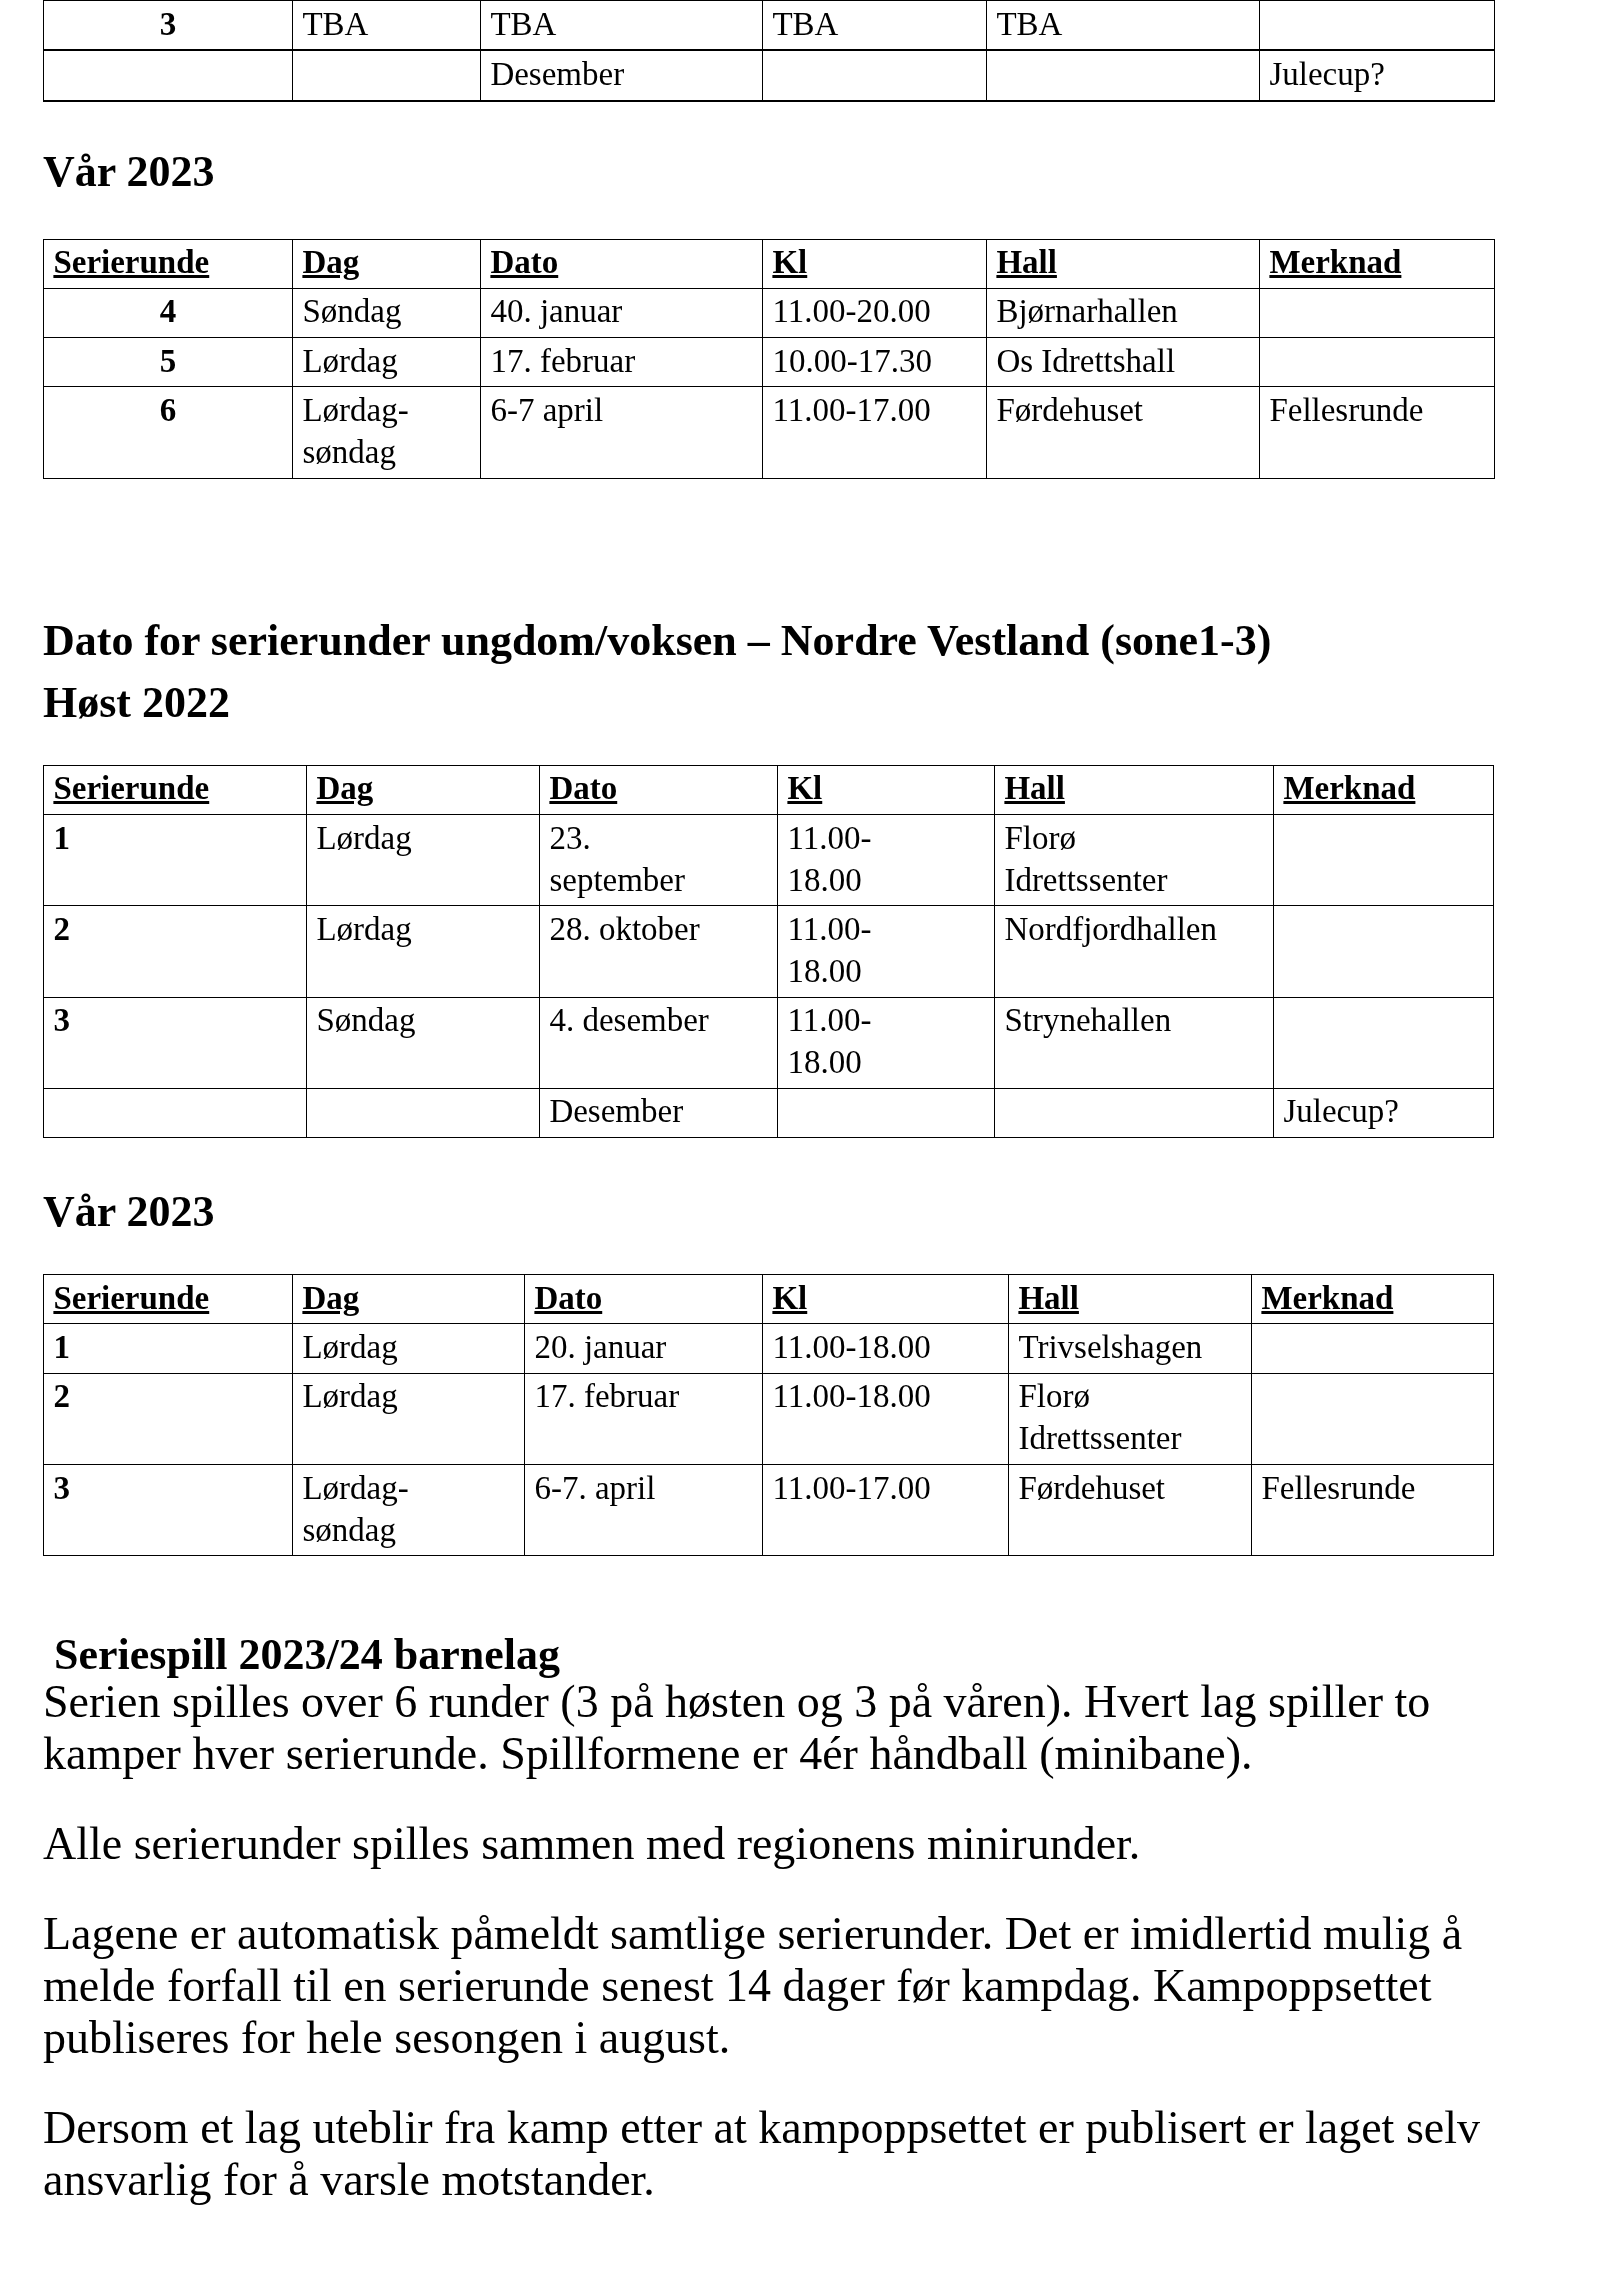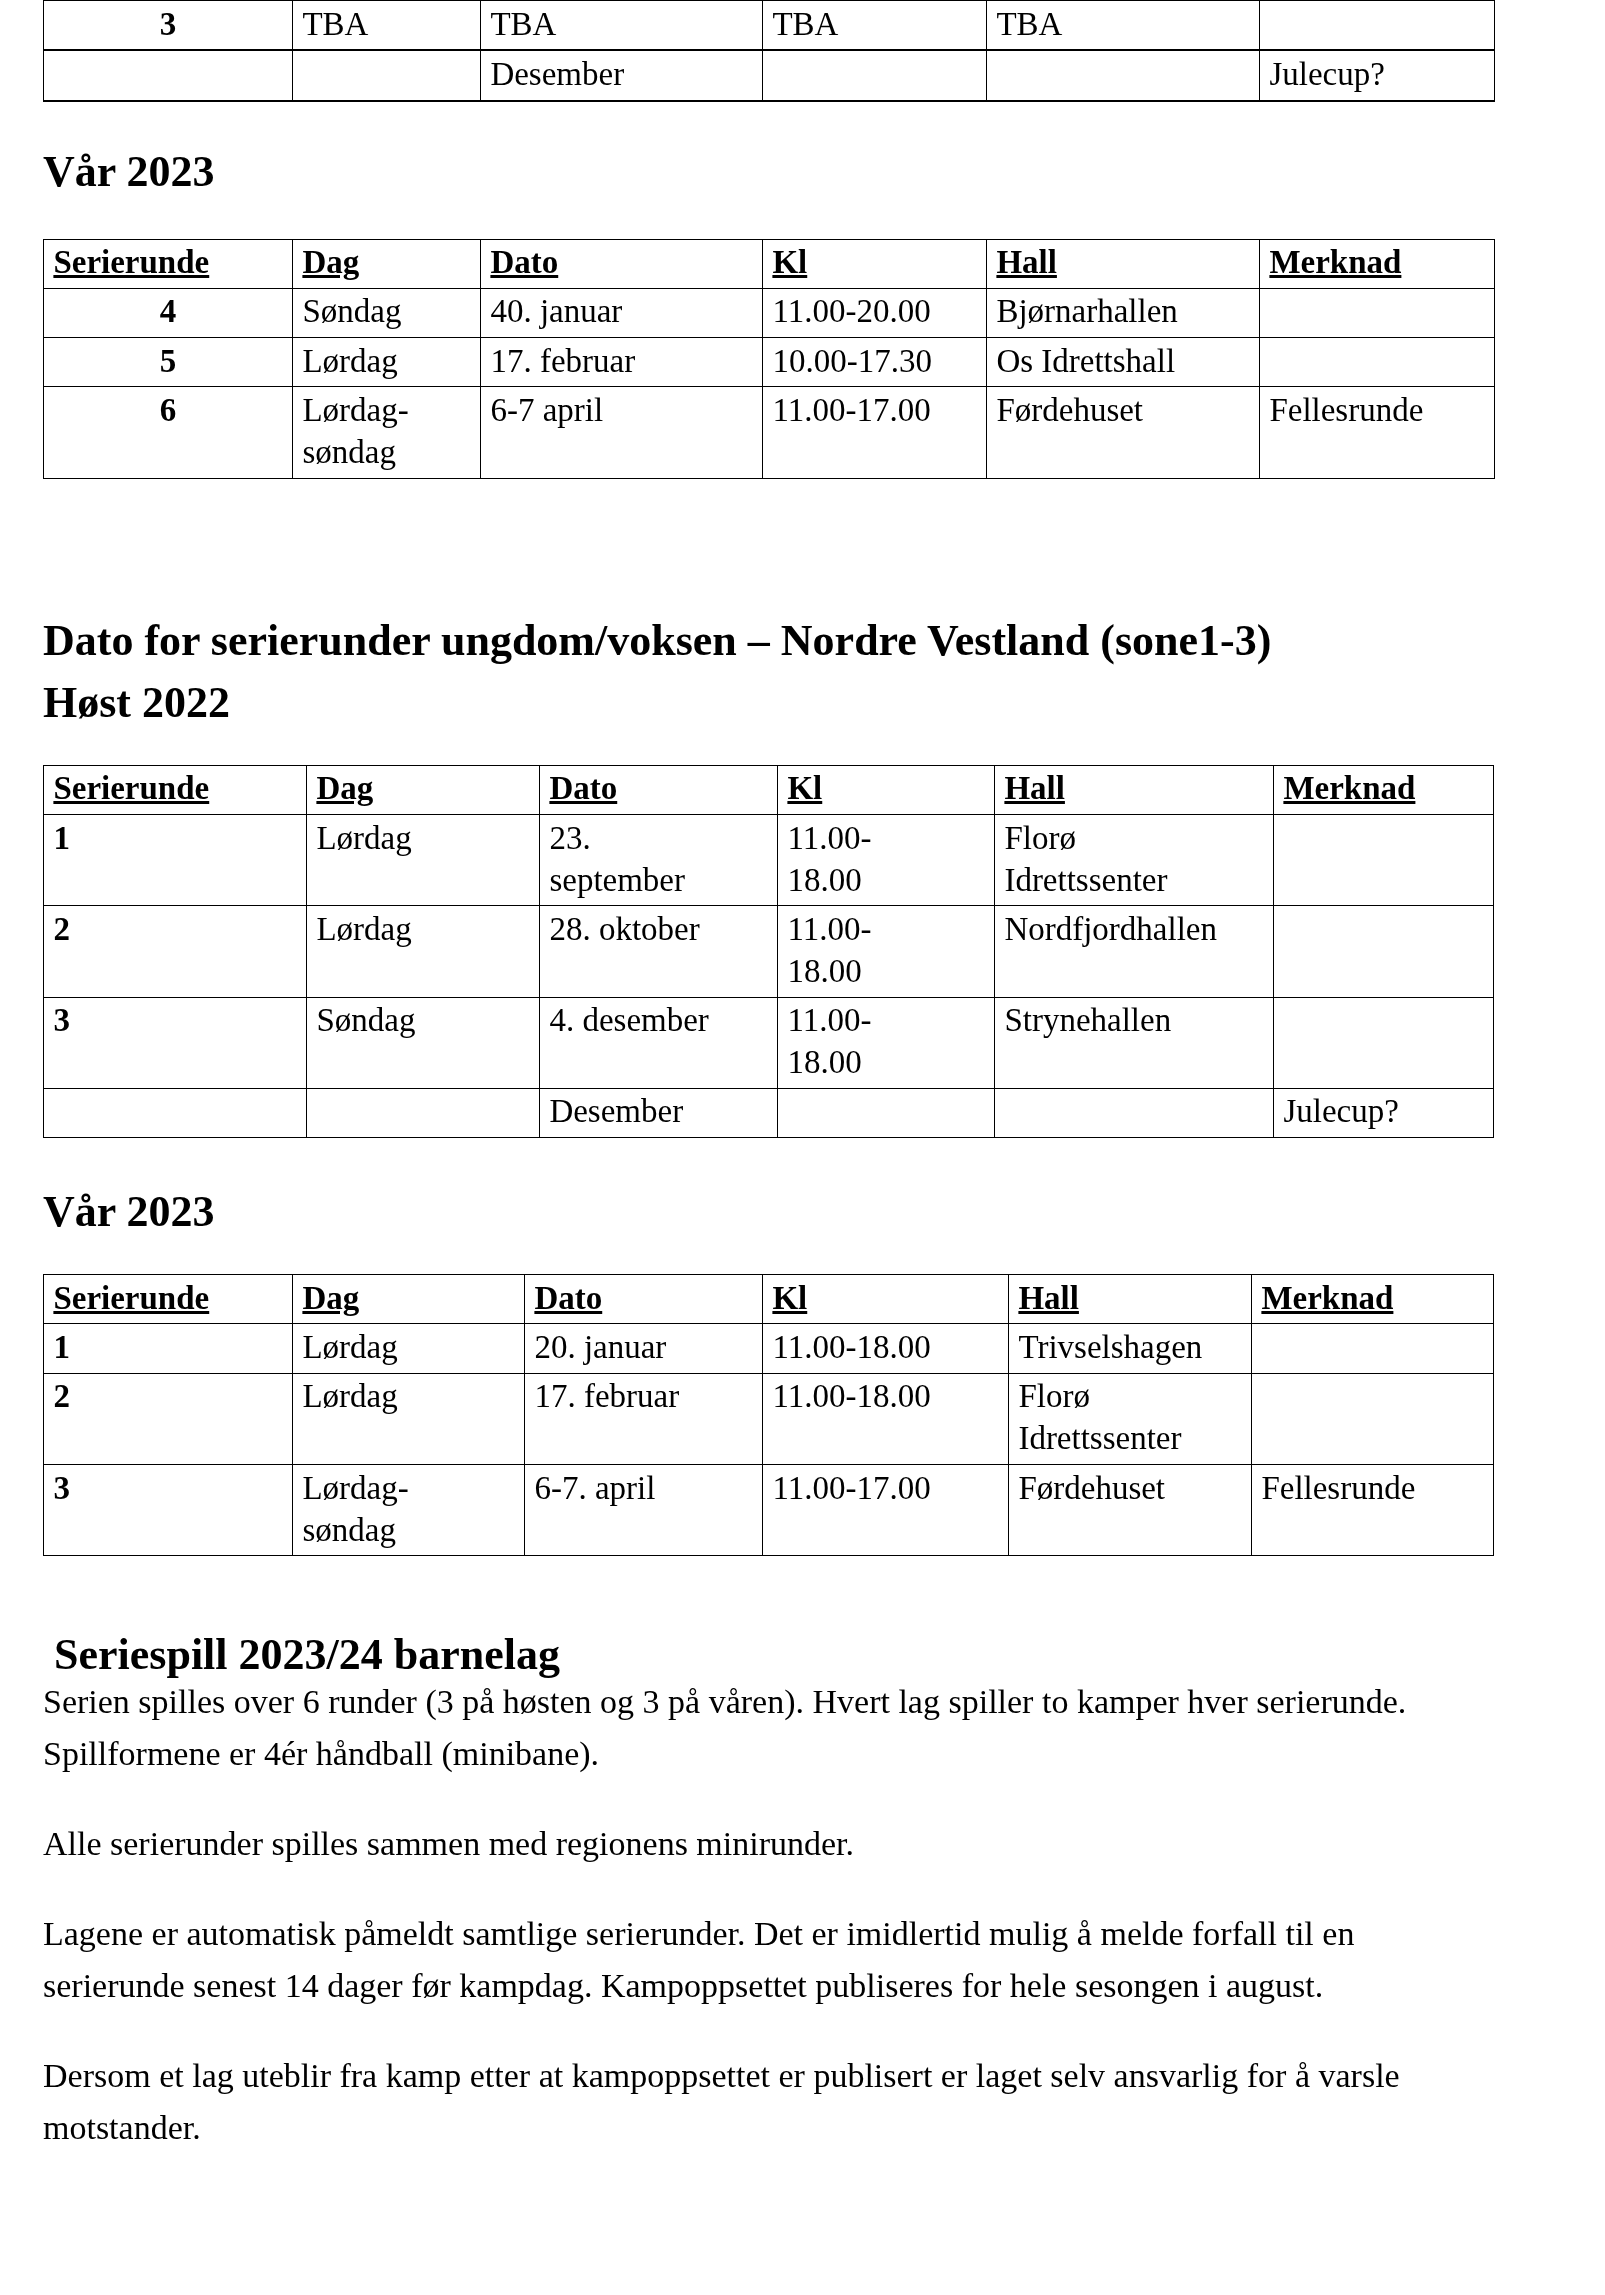--- a/index.html
+++ b/index.html
@@ -66,21 +66,21 @@
     text-align: left;
   }
   .h-host { margin-top: 20px; }
   .t2 { margin-top: 41px; }
   .h-var2 { margin-top: 53px; }
   .t3 { margin-top: 41px; }
   .h-seriespill { margin-top: 78px; }
   p.body-text {
     margin: 0 0 38px 0;
     width: 1451px;
-    font-size: 34px;
+    font-size: 46px;
     line-height: 52px;
     white-space: pre-wrap;
   }
   .p1 { margin-top: 44px; }
   .p3 { margin-bottom: 0; }
   .p4 { margin: 0; }
 </style>
 </head>
 <body>
 

